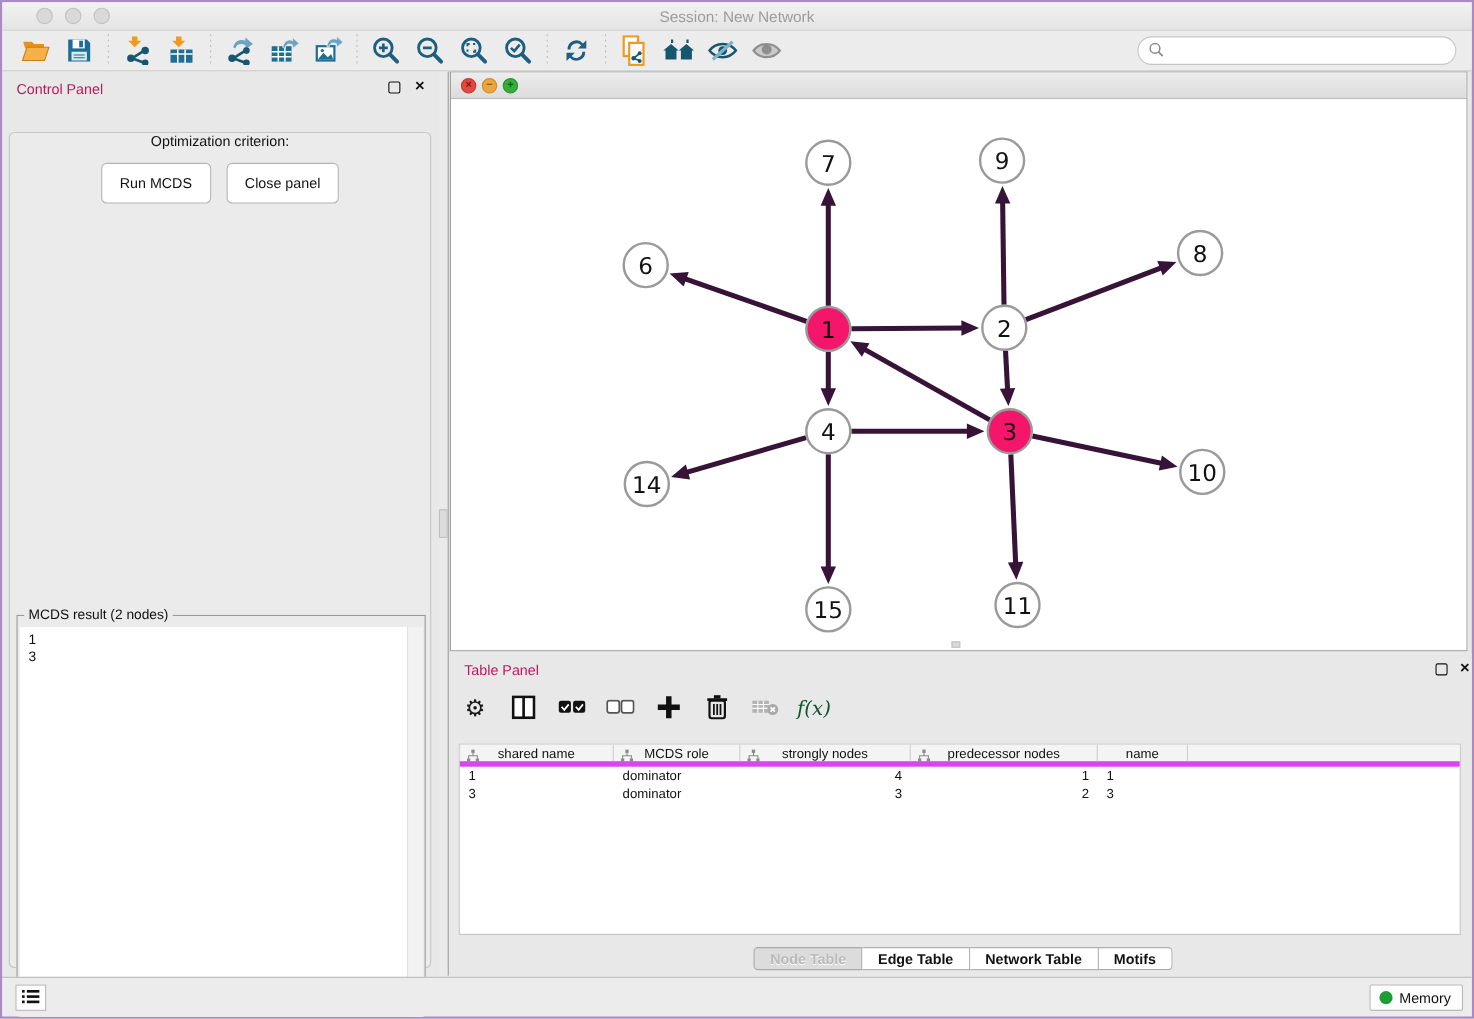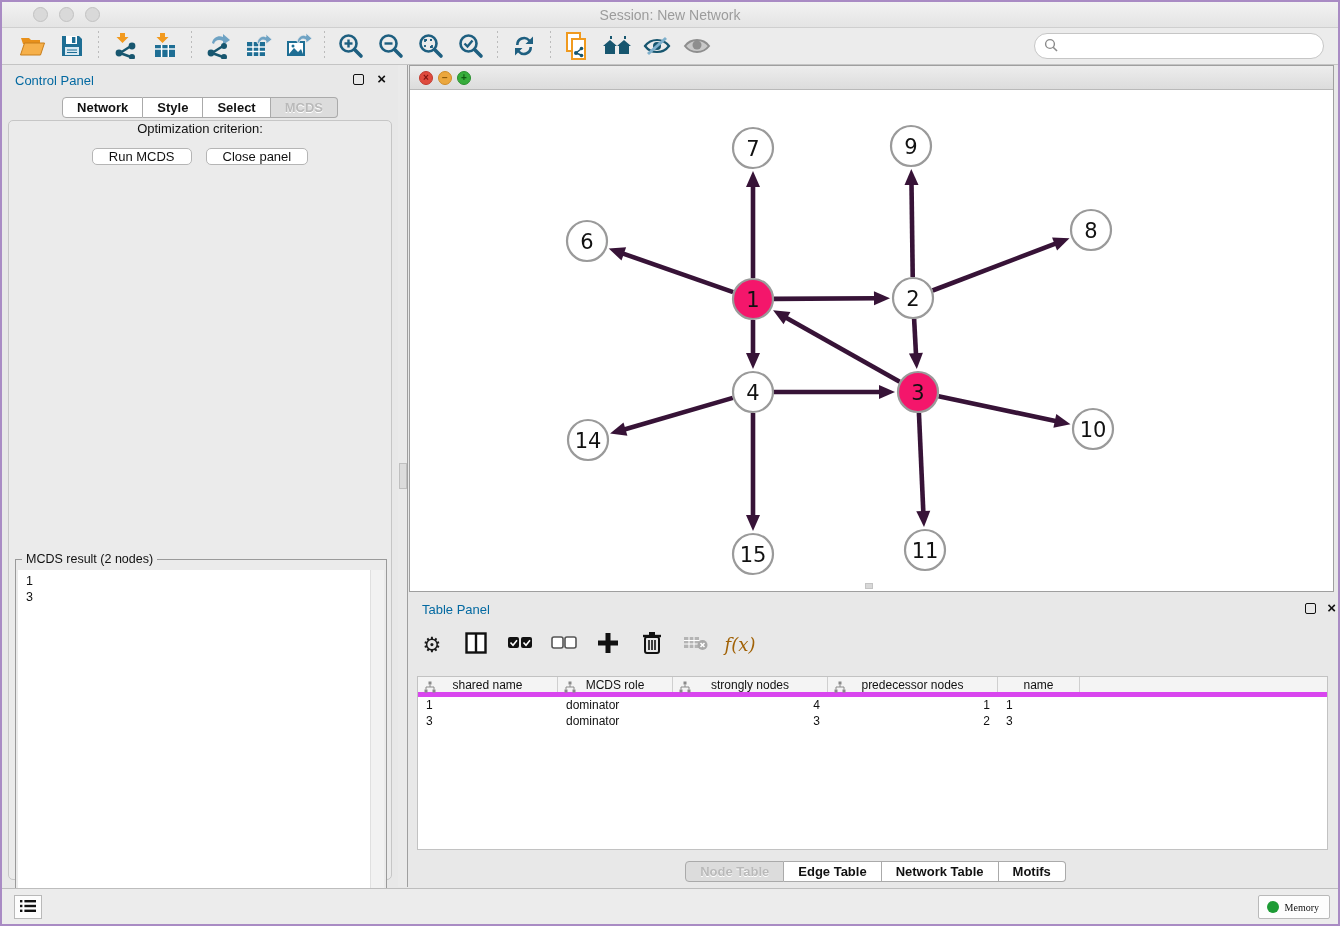--- a/index.html
+++ b/index.html
@@ -40,21 +40,21 @@
     position:absolute; right:14px; top:5px; width:290px; height:26px;
     background:#fff; border:1px solid #c6c6c6; border-radius:14px;
     display:flex; align-items:center; padding-left:9px; color:#8b8b8b;
   }
   .searchbox input { border:none; outline:none; flex:1; font-size:13px; background:transparent; margin-left:5px;}
   
   .control-panel {
     position:absolute; left:0; top:63px; width:396px; height:822px; background:#e8e8e8;
   }
   .panel-head { position:relative; height:30px; }
-  .panel-head .ptitle { position:absolute; left:13px; top:8px; font-size:13px; color:#0369a1; }
+  .panel-head .ptitle { position:absolute; left:13px; top:8px; font-size:13px; color:#be185d; }
   .float-ico { position:absolute; top:9px; width:11px; height:11px; border:1.6px solid #111; border-radius:2px; }
   .close-ico { position:absolute; top:5px; font-size:15px; font-weight:bold; color:#111; }
   .cp-float { right:34px; } .cp-close { right:12px; }
   .tabstrip { position:absolute; left:0; width:100%; display:flex; justify-content:center; }
   .cp-tabs { top:32px; }
   .tab {
     height:21px; padding:0 14px; background:#fff; border:1px solid #aaa; border-left:none;
     display:flex; align-items:center; font-size:13px; font-weight:bold; color:#111;
   }
   .tab:first-child { border-left:1px solid #aaa; border-radius:4px 0 0 4px; }
@@ -66,21 +66,21 @@
   }
   .opt-label { text-align:center; margin-top:0; font-size:13px; color:#111; }
   .dropdown {
     margin:9px auto 0; width:310px; height:24px; background:#fff;
     border:1px solid #b5b5b5; border-radius:5px;
     display:flex; align-items:center; padding:0 6px 0 10px; font-size:13px;
   }
   .dropdown .dd-label { flex:1; }
   .btn-row { display:flex; justify-content:center; gap:14px; margin-top:12px; }
   .pbtn {
-    height:17px; padding:0 16px; background:#fff; border:1px solid #b5b5b5; border-radius:5px;
+    height:37px; padding:0 16px; background:#fff; border:1px solid #b5b5b5; border-radius:5px;
     font-size:13px; display:flex; align-items:center; color:#111;
   }
   .result-box {
     position:absolute; left:6px; top:438px; width:372px; height:378px;
     border:1px solid #9a9a9a; background:#ebebeb;
   }
   .result-legend {
     position:absolute; left:6px; top:-8px; background:#ebebeb; padding:0 4px; font-size:12.5px; color:#111;
   }
   .result-inner {
@@ -106,21 +106,21 @@
   .t-red { left:9px; background:#df4b3e; border:1px solid #c03a30; color:#7e1410; }
   .t-yel { left:28px; background:#eba73e; border:1px solid #cf8c28; color:#8a5a0a; }
   .t-grn { left:47px; background:#37ad3c; border:1px solid #2a8f2f; color:#0f5a12; }
   .net-canvas { position:absolute; left:0; top:24px; right:0; bottom:0; background:#fff; }
   .net-grab { position:absolute; left:455px; bottom:2px; width:8px; height:6px; background:#d8d8d8; border:1px solid #c4c4c4; }
   
   .table-panel { position:absolute; left:407px; top:592px; width:933px; height:296px; background:#e8e8e8; }
   .tp-float { right:26px; } .tp-close { right:6px; }
   .tp-toolbar { position:absolute; left:8px; top:28px; display:flex; align-items:center; gap:14px; height:44px; }
   .tp-btn { width:30px; height:30px; display:flex; align-items:center; justify-content:center; }
-  .fx { font-family:"DejaVu Serif", serif; font-style:italic; font-size:18px; color:#a16207; }
+  .fx { font-family:"DejaVu Serif", serif; font-style:italic; font-size:18px; color:#14532d; }
   .gear-glyph { font-size:21px; color:#1a1a1a; line-height:1; }
   .ntable { position:absolute; left:8px; top:82px; width:911px; height:174px; background:#fff; border:1px solid #c2c2c2; }
   .thead { display:flex; height:20px; background:#f4f4f4; border-bottom:5px solid #d946ef; }
   .th { display:flex; align-items:center; justify-content:center; gap:6px; font-size:12px; color:#111;
         border-right:1px solid #cfcfcf; position:relative; }
   .th .tree { position:absolute; left:6px; top:4px; }
   .trow { display:flex; height:16px; font-size:12px; color:#111; }
   .td { padding:1px 8px 0; overflow:hidden; white-space:nowrap; }
   .c0 { width:140px; } .c1 { width:115px;align-items:flex-end; } .c2 { width:155px; } .c3 { width:170px; } .c4 { width:82px; }
   .ra { text-align:right; }
@@ -129,21 +129,21 @@
   .statusbar {
     position:absolute; left:0; bottom:0; width:1336px; height:36px;
     background:#ececec; border-top:1px solid #bdbdbd;
   }
   .sb-left-btn {
     position:absolute; left:12px; top:6px; width:28px; height:24px; background:#fdfdfd;
     border:1px solid #b9b9b9; display:flex; align-items:center; justify-content:center;
   }
   .memory-btn {
     position:absolute; right:8px; top:6px; height:24px; padding:0 10px 0 8px; background:#fdfdfd;
-    border:1px solid #b9b9b9; border-radius:2px; display:flex; align-items:center; gap:6px; font-size:10px; color:#111;font-family:Liberation Serif, serif;
+    border:1px solid #b9b9b9; border-radius:2px; display:flex; align-items:center; gap:6px; font-size:13px; color:#111;
   }
   .memdot { width:12px; height:12px; border-radius:50%; background:#1d9b35; }
 </style>
 </head>
 <body>
 
 <div class="titlebar">
   <span class="tl-dot" style="left:31px"></span>
   <span class="tl-dot" style="left:57px"></span>
   <span class="tl-dot" style="left:83px"></span>
@@ -335,26 +335,20 @@
         </svg></span>
     <input placeholder="" style="">
   </div>
 </div>
 
 <div class="control-panel">
   <div class="panel-head">
     <span class="ptitle">Control Panel</span>
     <span class="float-ico cp-float"></span>
     <span class="close-ico cp-close">×</span>
-  </div>
-  <div class="tabstrip cp-tabs">
-    <div class="tab">Network</div>
-    <div class="tab">Style</div>
-    <div class="tab">Select</div>
-    <div class="tab selected">MCDS</div>
   </div>
   <div class="mcds-pane">
     <div class="opt-label">Optimization criterion:</div>
     <div class="btn-row">
       <div class="pbtn">Run MCDS</div>
       <div class="pbtn">Close panel</div>
     </div>
     <div class="result-box">
       <span class="result-legend">MCDS result (2 nodes)</span>
       <div class="result-inner">

